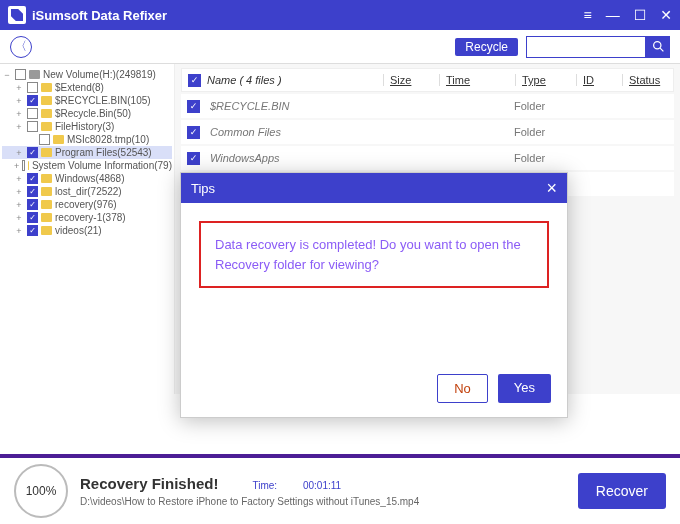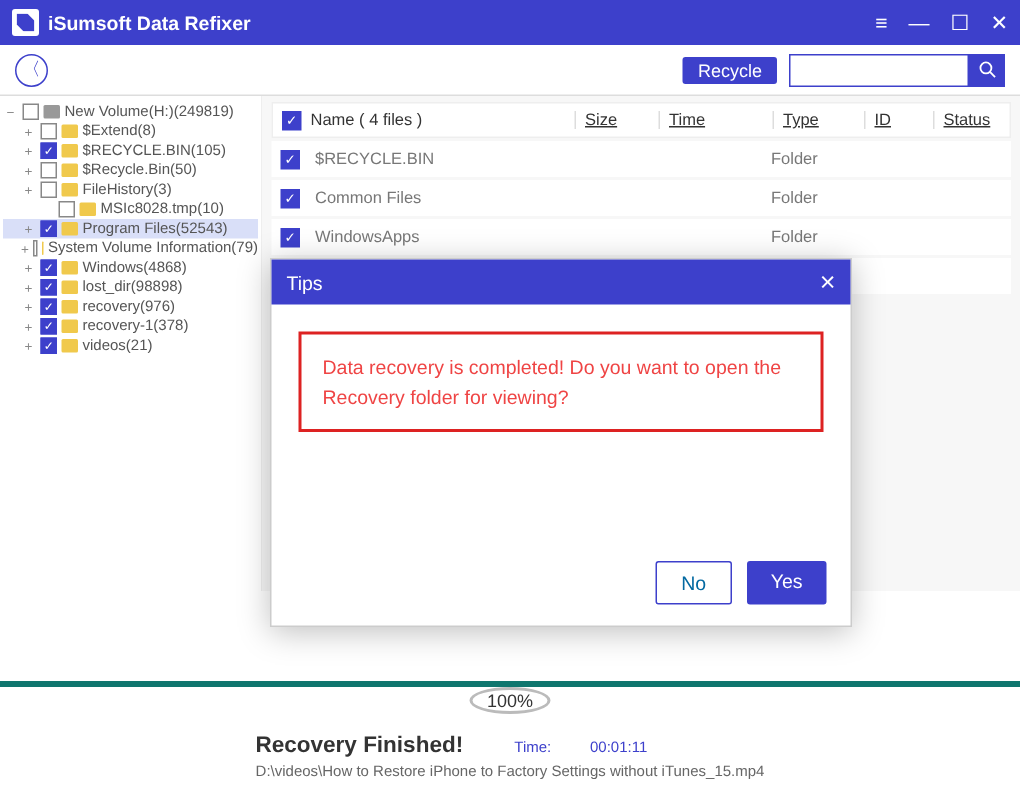--- a/index.html
+++ b/index.html
@@ -26,44 +26,44 @@
 .tree .cb { width: 11px; height: 11px; border: 1px solid #888; display: inline-flex; align-items: center; justify-content: center; font-size: 8px; color: #fff; }
 .tree .cb.checked { background: #3d40cb; border-color: #3d40cb; }
 .tree .exp { width: 10px; text-align: center; color: #888; font-size: 9px; }
 .tree .fico { width: 11px; height: 9px; background: #f0c94c; border-radius: 1px; }
 .tree .fico.disk { background: #999; border-radius: 1px; }
 
 .list { flex: 1; background: #f7f7f7; padding: 4px 6px; }
 .lhead { display: flex; align-items: center; height: 24px; background: #fff; font-size: 11px; color: #333; padding: 0 6px; gap: 6px; border: 1px solid #eee; }
 .lhead .cb, .lrow .cb { width: 13px; height: 13px; background: #3d40cb; display: inline-flex; align-items: center; justify-content: center; color: #fff; font-size: 9px; }
 .lhead .col { border-left: 1px solid #ddd; padding-left: 6px; text-decoration: underline; }
-.col-name { width: 170px; }
+.col-name { width: 170px; font-style: italic; }
 .col-size { width: 50px; }
 .col-time { width: 70px; }
 .col-type { width: 55px; }
 .col-id { width: 40px; }
 .col-status { width: 45px; }
 .lrow { display: flex; align-items: center; height: 24px; background: #fff; margin-top: 2px; font-size: 11px; color: #777; padding: 0 6px; gap: 6px; }
 .lrow .fico { width: 13px; height: 11px; background: #f0c94c; border-radius: 1px; margin-right: 4px; }
 
-.bottombar { position: absolute; left: 0; right: 0; bottom: 0; height: 70px; border-top: 4px solid #0f766e; background: #fff; display: flex; align-items: center; padding: 0 14px; gap: 12px; flex-direction: column; }
+.bottombar { position: absolute; left: 0; right: 0; bottom: 0; height: 70px; border-top: 4px solid #4c1d95; background: #fff; display: flex; align-items: center; padding: 0 14px; gap: 12px; }
 .pcirc { width: 54px; height: 54px; border: 2px solid #bbb; border-radius: 50%; display: flex; align-items: center; justify-content: center; font-size: 12px; color: #333; }
 .binfo { flex: 1; font-size: 10px; color: #666; }
 .binfo .big { font-size: 15px; font-weight: bold; color: #333; }
 .binfo .time { color: #3d40cb; margin-left: 23px; }
 .recoverbtn { background: #3d40cb; color: #fff; padding: 10px 18px; font-size: 14px; border-radius: 3px; cursor: pointer; }
 
 .modal { position: absolute; left: 180px; top: 172px; width: 388px; height: 246px; background: #fff; box-shadow: 0 3px 20px rgba(0,0,0,.25); border: 1px solid #ccc; }
 .modal .mhead { height: 30px; background: #3d40cb; color: #fff; display: flex; align-items: center; padding: 0 10px; font-size: 13px; }
 .modal .mclose { margin-left: auto; cursor: pointer; font-size: 18px; }
 .modal .mbody { padding: 18px; }
-.modal .mtext { border: 2px solid #d22; padding: 12px 14px; font-size: 13px; color: #ef4444; line-height: 1.5; }
+.modal .mtext { border: 2px solid #d22; padding: 12px 14px; font-size: 13px; color: #8b5cf6; line-height: 1.5; }
 .modal .mbtns { position: absolute; bottom: 14px; right: 16px; display: flex; gap: 10px; }
 .modal .mbtn { padding: 6px 16px; font-size: 13px; cursor: pointer; border-radius: 2px; }
-.modal .mbtn.no { border: 1px solid #3d40cb; color: #0369a1; background: #fff; }
+.modal .mbtn.no { border: 1px solid #3d40cb; color: #c2410c; background: #fff; }
 .modal .mbtn.yes { background: #3d40cb; color: #fff; }
 
 svg.mag { width: 13px; height: 13px; }
 </style>
 </head>
 <body>
 
 <div class="titlebar">
   <div class="logo"></div>
   <div class="title">iSumsoft Data Refixer</div>
@@ -144,21 +144,21 @@
         <div class="tree-row" style="padding-left: 12px;">
           <span class="exp">+</span>
           <span class="cb checked">✓</span>
           <span class="fico"></span>
           <span>Windows(4868)</span>
         </div>
         <div class="tree-row" style="padding-left: 12px;">
           <span class="exp">+</span>
           <span class="cb checked">✓</span>
           <span class="fico"></span>
-          <span>lost_dir(98898)</span>
+          <span>lost_dir(72522)</span>
         </div>
         <div class="tree-row" style="padding-left: 12px;">
           <span class="exp">+</span>
           <span class="cb checked">✓</span>
           <span class="fico"></span>
           <span>recovery(976)</span>
         </div>
         <div class="tree-row" style="padding-left: 12px;">
           <span class="exp">+</span>
           <span class="cb checked">✓</span>

